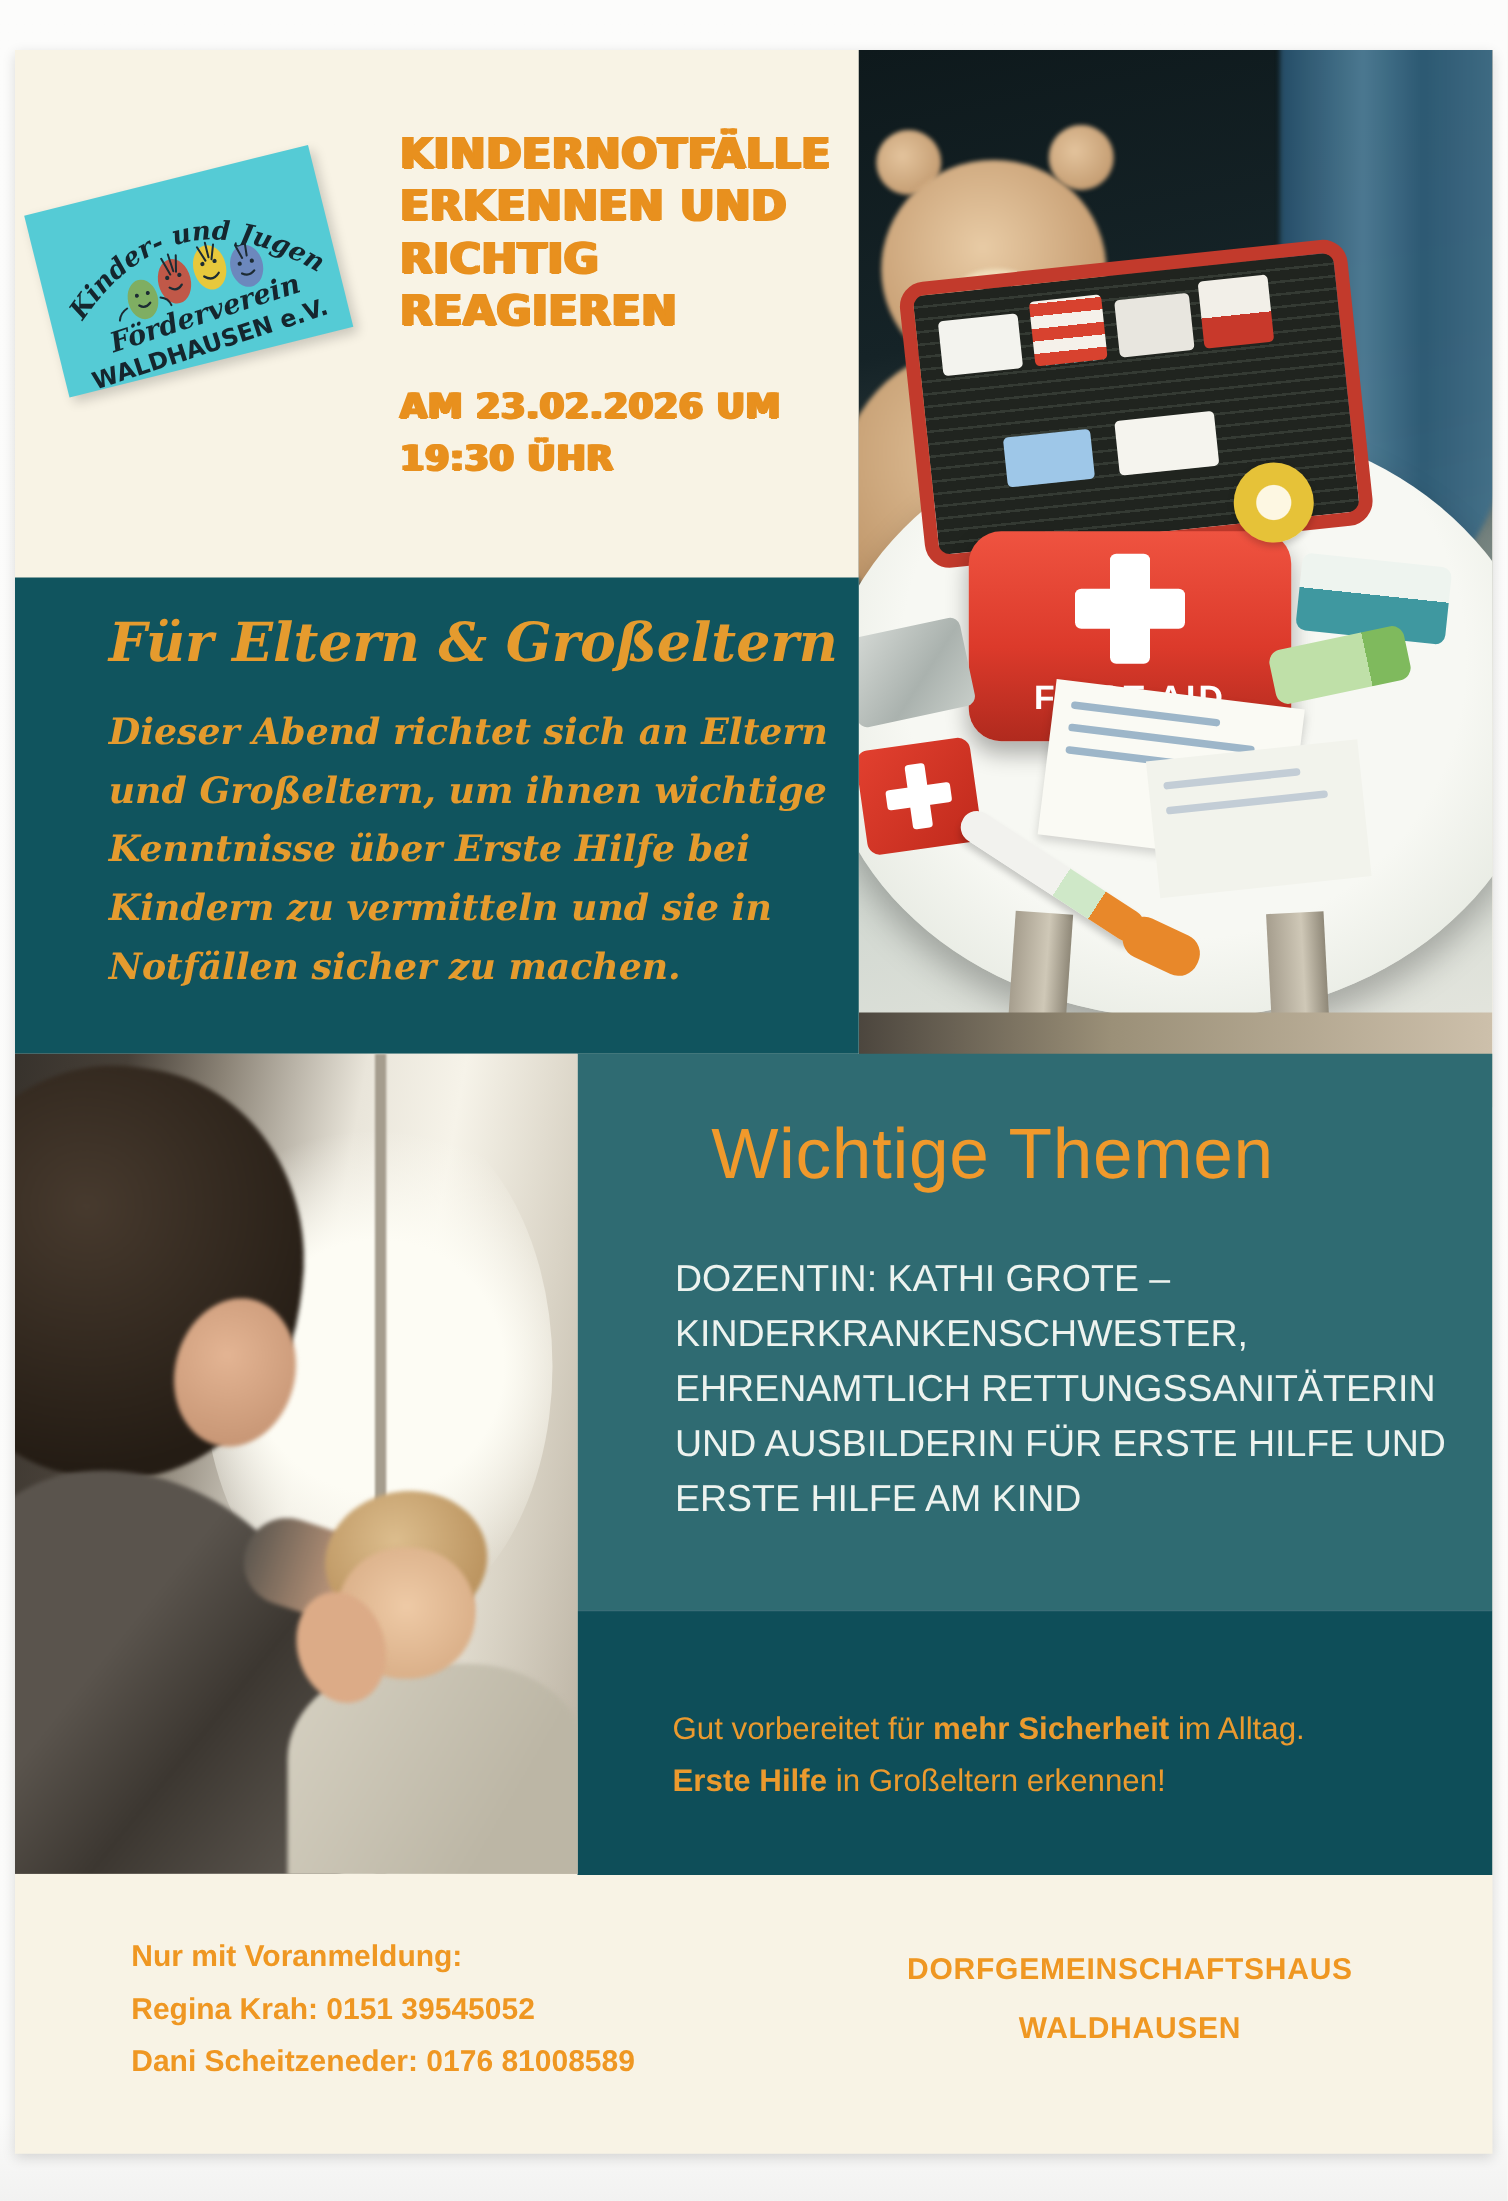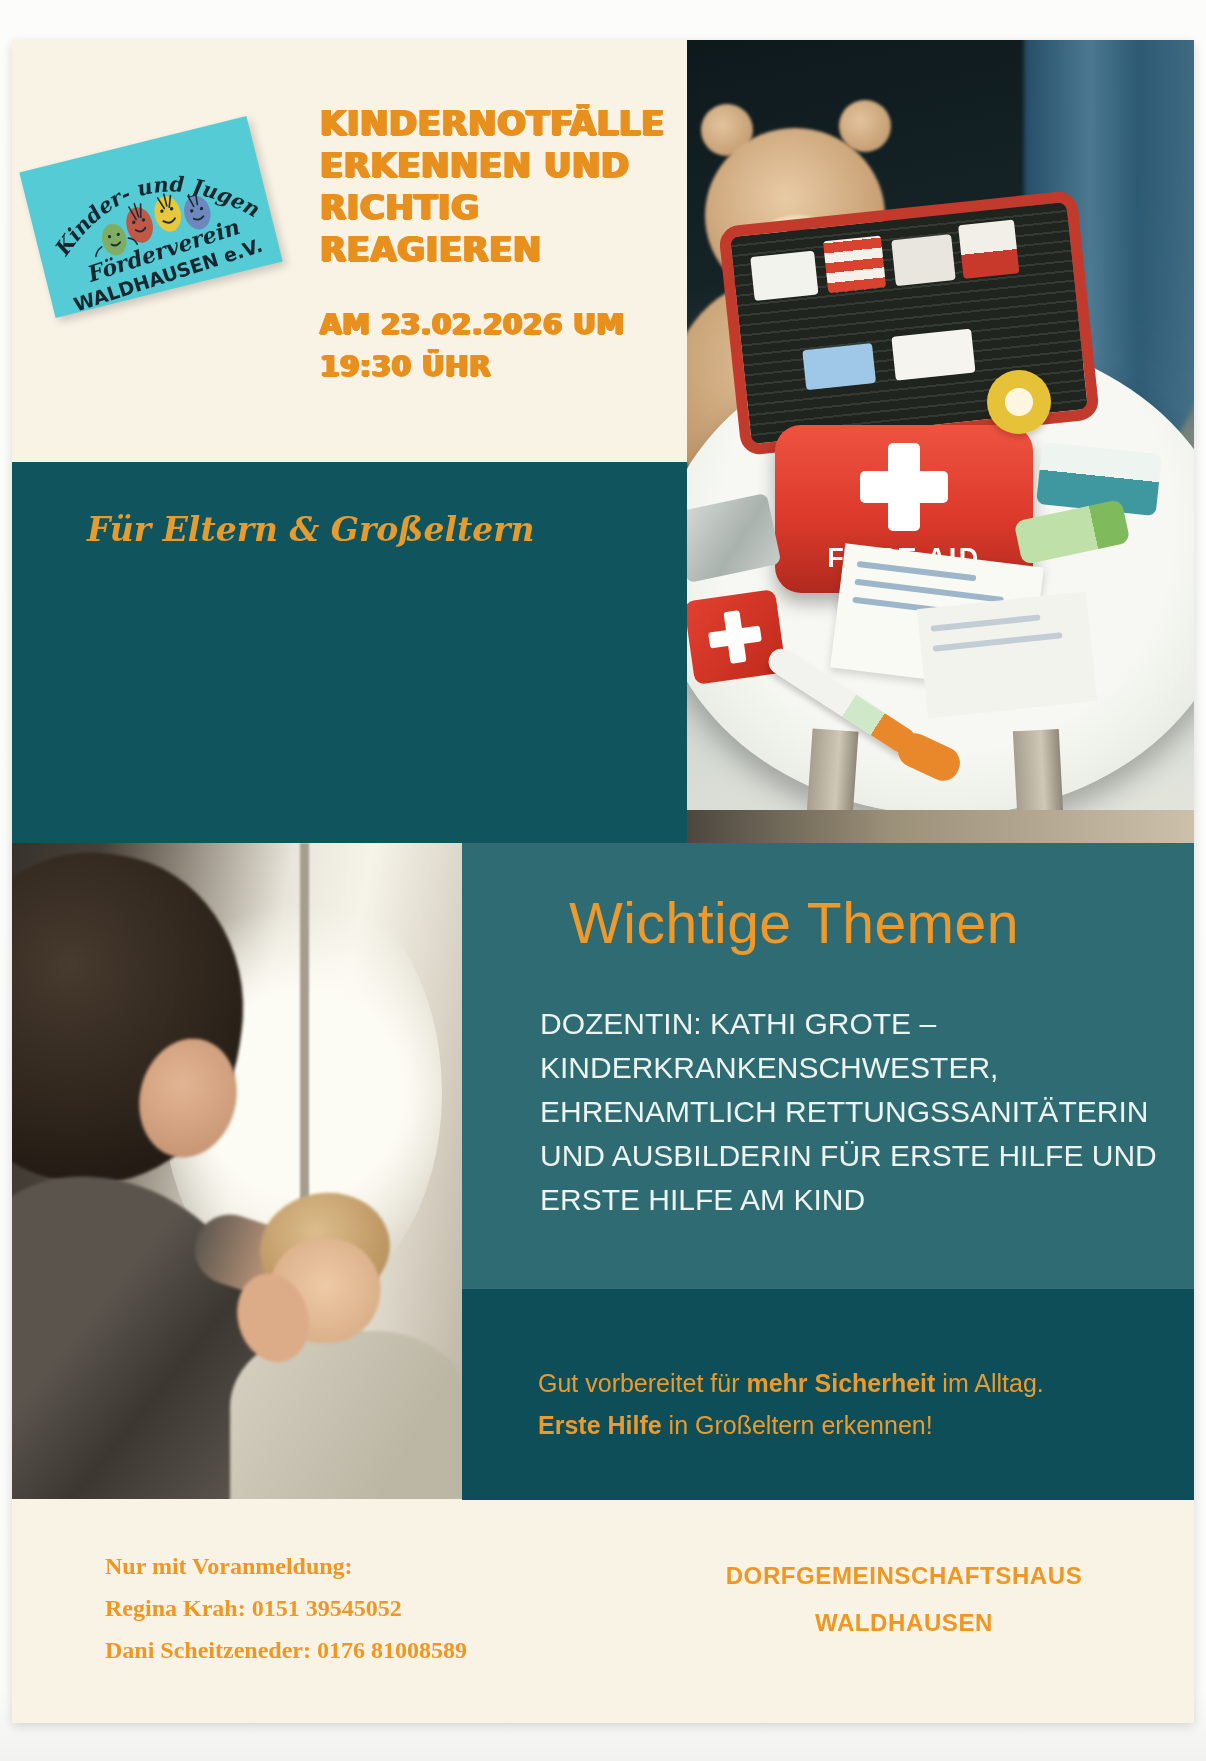--- a/index.html
+++ b/index.html
@@ -7,35 +7,35 @@
   .flyer{position:absolute;left:12px;top:40px;width:1182px;height:1683px;background:#F8F3E5;box-shadow:0 3px 10px rgba(0,0,0,.14);overflow:hidden;}
   .abs{position:absolute;}
 
   
   .display{font-family:"DejaVu Sans",sans-serif;font-weight:800;color:#E8901E;
            text-shadow:1.4px 0 currentColor,-1.4px 0 currentColor,0 .8px currentColor;
            letter-spacing:.5px;}
   .headline{left:308px;top:62px;font-size:34px;line-height:42px;}
   .dateline{left:308px;top:264px;font-size:28px;line-height:42px;}
   .script{font-family:"DejaVu Serif",serif;font-style:italic;font-weight:700;color:#E59B2E;}
-  .aud-head{left:75px;top:450px;font-size:33px;margin-top:20px;}
+  .aud-head{left:75px;top:450px;font-size:43px;}
   .aud-body{left:75px;top:522px;font-size:29px;line-height:47px;}
 
   
   .teal-left{left:0;top:422px;width:675px;height:381px;background:#10545E;}
   .panel-topics{left:450px;top:803px;width:732px;height:445px;background:#2F6B72;}
   .band-note{left:450px;top:1248px;width:732px;height:211px;background:#0E4E59;border-top:1px solid rgba(255,255,255,.18);}
 
   .topics-title{left:557px;top:850px;font-size:57px;color:#F0992B;font-weight:400;letter-spacing:.5px;}
   .topics-body{left:528px;top:962px;color:#EDF3EF;font-size:30px;line-height:44px;}
   .topics-body div{white-space:nowrap;}
   .note-text{left:526px;top:1322px;color:#EB9A2E;font-size:25px;line-height:42px;}
   .note-text b{font-weight:700;}
 
-  .contact{left:93px;top:1505px;color:#EF9722;font-size:24px;font-weight:700;line-height:42px;font-family:Liberation Serif, serif;}
+  .contact{left:93px;top:1505px;color:#EF9722;font-size:24px;font-weight:700;line-height:42px;}
   .venue{left:612px;top:1512px;width:560px;text-align:center;color:#EF9722;font-size:24px;font-weight:700;line-height:47px;letter-spacing:.6px;}
 
   
   .logo{left:22px;top:102px;width:234px;height:150px;background:#55CBD5;transform:rotate(-14deg);
         box-shadow:3px 5px 9px rgba(0,0,0,.18);}
   .logo svg{position:absolute;left:0;top:0;}
 
   
   .photo-fa{left:675px;top:0;width:507px;height:846px;overflow:hidden;
     background:linear-gradient(168deg,#0e191c 0%,#152327 26%,#2e3c3e 40%,#75837f 52%,#cfd6cf 68%,#e9e9e1 100%);}
@@ -217,20 +217,27 @@
       <div>REAGIEREN</div>
     </div>
 
     <div class="abs display dateline">
       <div>AM 23.02.2026 UM</div>
       <div>19:30 ÜHR</div>
     </div>
 
     <div class="abs teal-left"></div>
     <div class="abs script aud-head">Für Eltern &amp; Großeltern</div>
+    <div class="abs script aud-body">
+      <div>Dieser Abend richtet sich an Eltern</div>
+      <div>und Großeltern, um ihnen wichtige</div>
+      <div>Kenntnisse über Erste Hilfe bei</div>
+      <div>Kindern zu vermitteln und sie in</div>
+      <div>Notfällen sicher zu machen.</div>
+    </div>
 
     <div class="abs panel-topics"></div>
     <div class="abs band-note"></div>
 
     <div class="abs photo-mom">
       <div class="abs window-glow"></div>
       <div class="abs window-frame"></div>
       <div class="abs mom-hair soft"></div>
       <div class="abs mom-face soft"></div>
       <div class="abs mom-body soft"></div>

